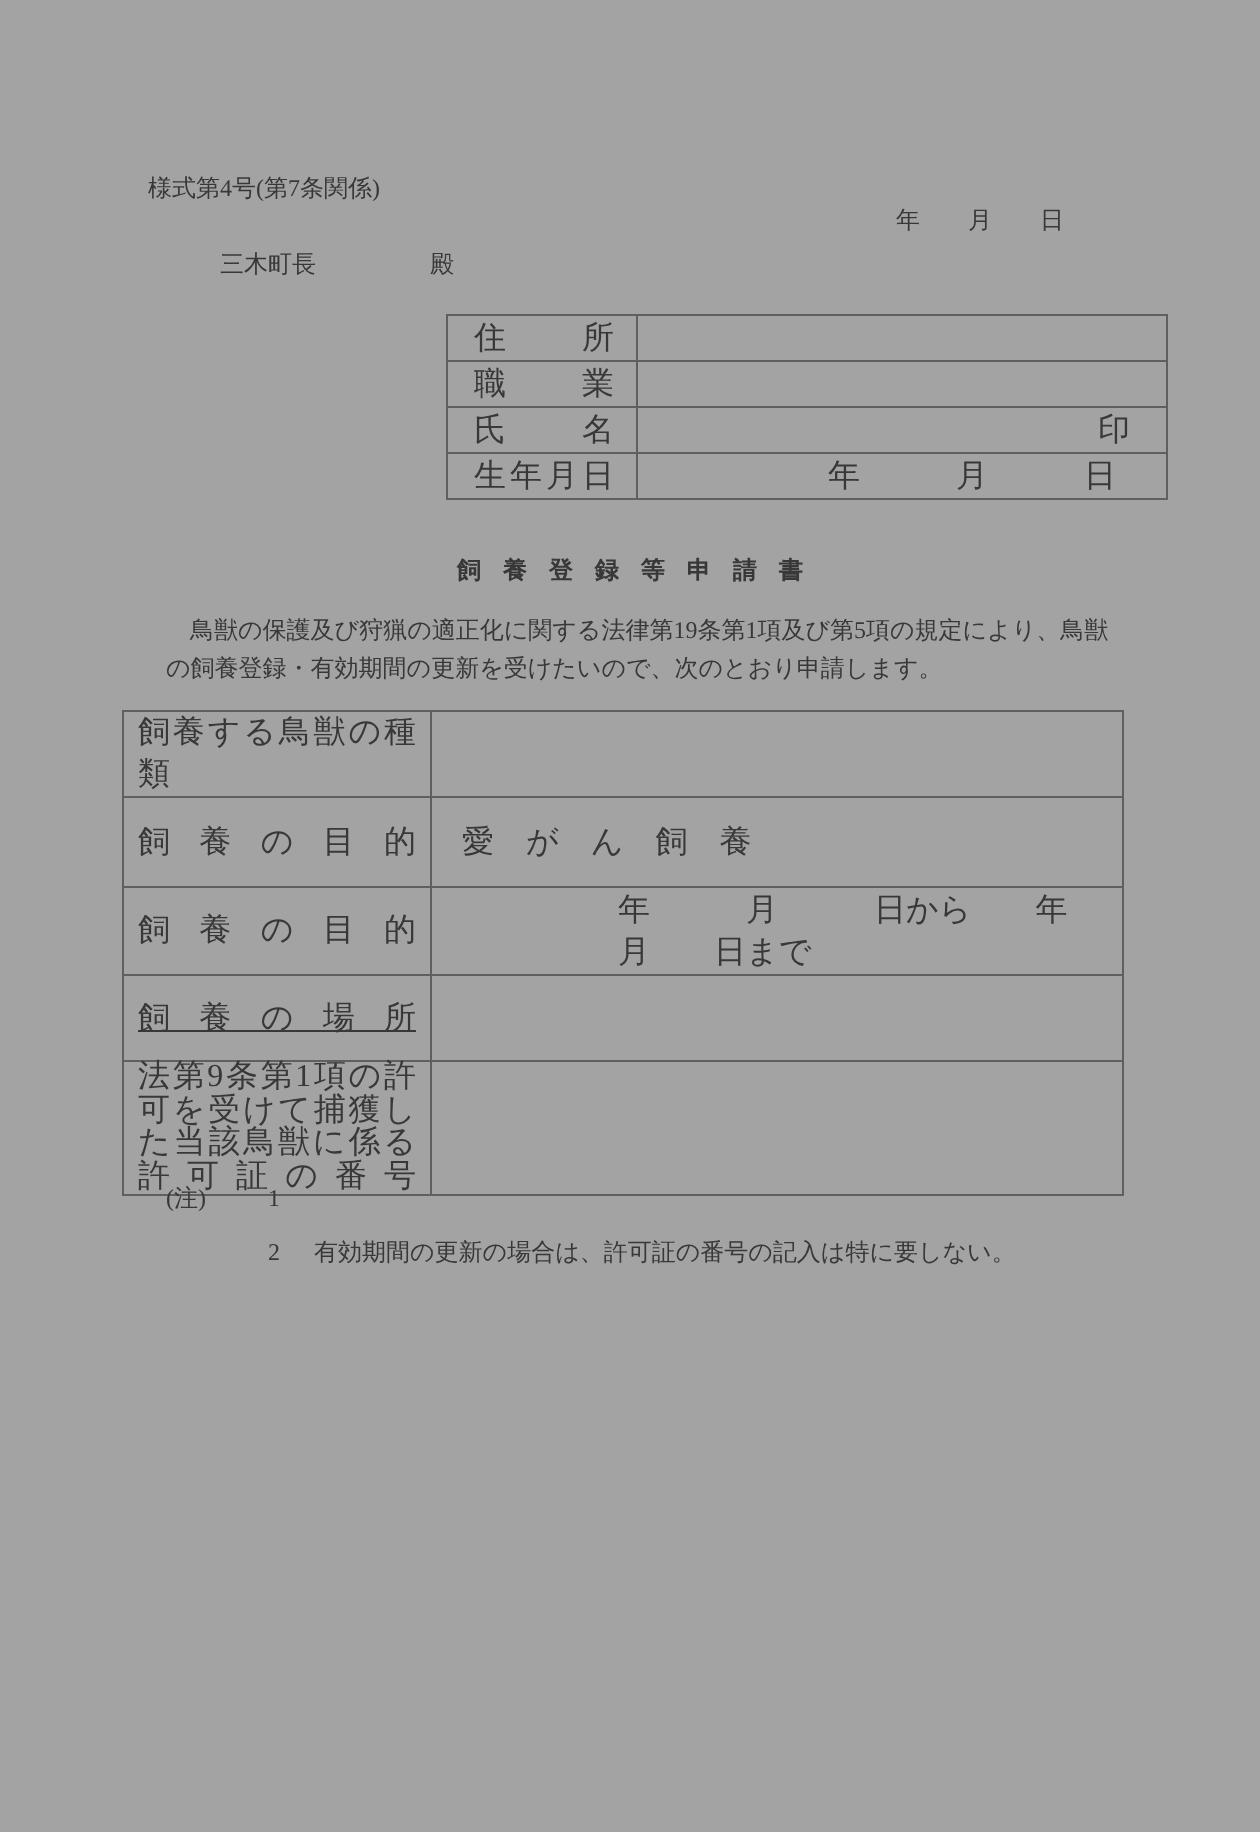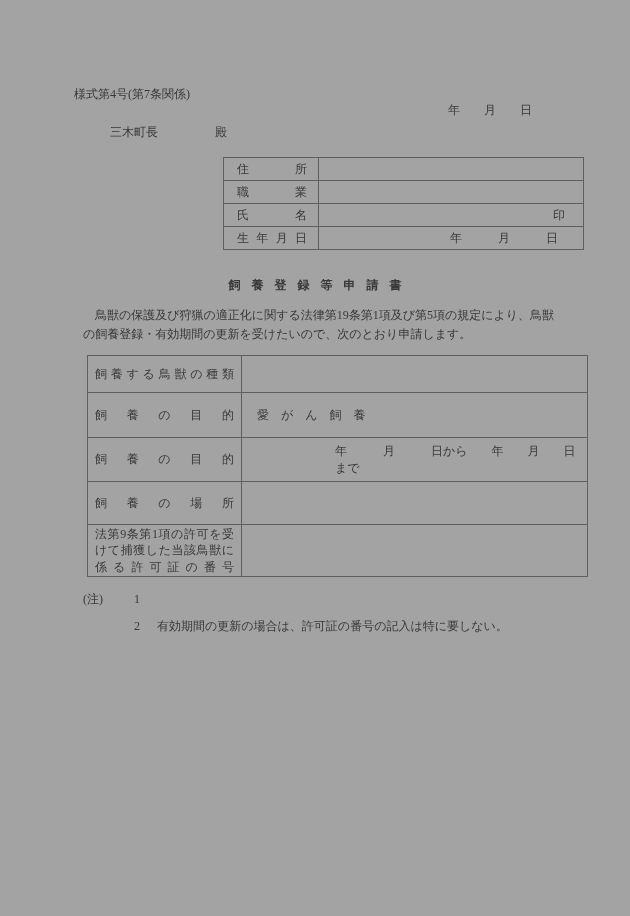--- a/index.html
+++ b/index.html
@@ -16,21 +16,21 @@
   .abs{position:absolute;}
 
   
   .form-number{left:74px;top:87px;line-height:14px;}
   .date-line{right:98px;top:103px;line-height:14px;}
   .addressee{left:110px;top:125px;line-height:14px;}
   .addressee .honorific{margin-left:57px;}
 
   
   table{border-collapse:collapse;table-layout:fixed;}
-  td{border:1px solid #5f5f5f;font-size:12px;color:#383838;padding:0;}
+  td{border:1px solid #5f5f5f;font-size:16px;color:#383838;padding:0;}
 
   
   .applicant-table{left:223px;top:157px;}
   .applicant-table table{width:334px;}
   .applicant-table td{height:22px;}
   .applicant-table td.lbl{
     width:70px;
     padding:0 11px 0 13px;
     text-align:justify;
     text-align-last:justify;
@@ -46,34 +46,34 @@
     letter-spacing:11px;
     text-indent:11px;
     line-height:15px;
     font-weight:bold;
   }
 
   
   .body-par{left:83px;top:306px;width:478px;line-height:19px;}
 
   
-  .main-table{left:87px;top:355px;}
+  .main-table{left:61px;top:355px;}
   .main-table table{width:484px;}
   .main-table td.lbl{
     width:139px;
     padding:0 7px;
     text-align:justify;
     text-align-last:justify;
     vertical-align:middle;
   }
   .main-table td.val{width:345px;vertical-align:middle;}
   .row-species{height:37px;}
   .row-purpose{height:45px;margin-left:41px;}
   .row-period{height:44px;}
-  .row-place{height:43px;}
+  .row-place{height:43px;text-decoration:underline;}
   .row-permit{height:52px;}
   .lbl-permit{
     line-height:16.5px;
     vertical-align:middle;
   }
   .val-purpose{padding-left:15px;}
   .val-period{padding-left:93px;}
 
   
   .note-row{left:83px;line-height:15px;display:flex;}

